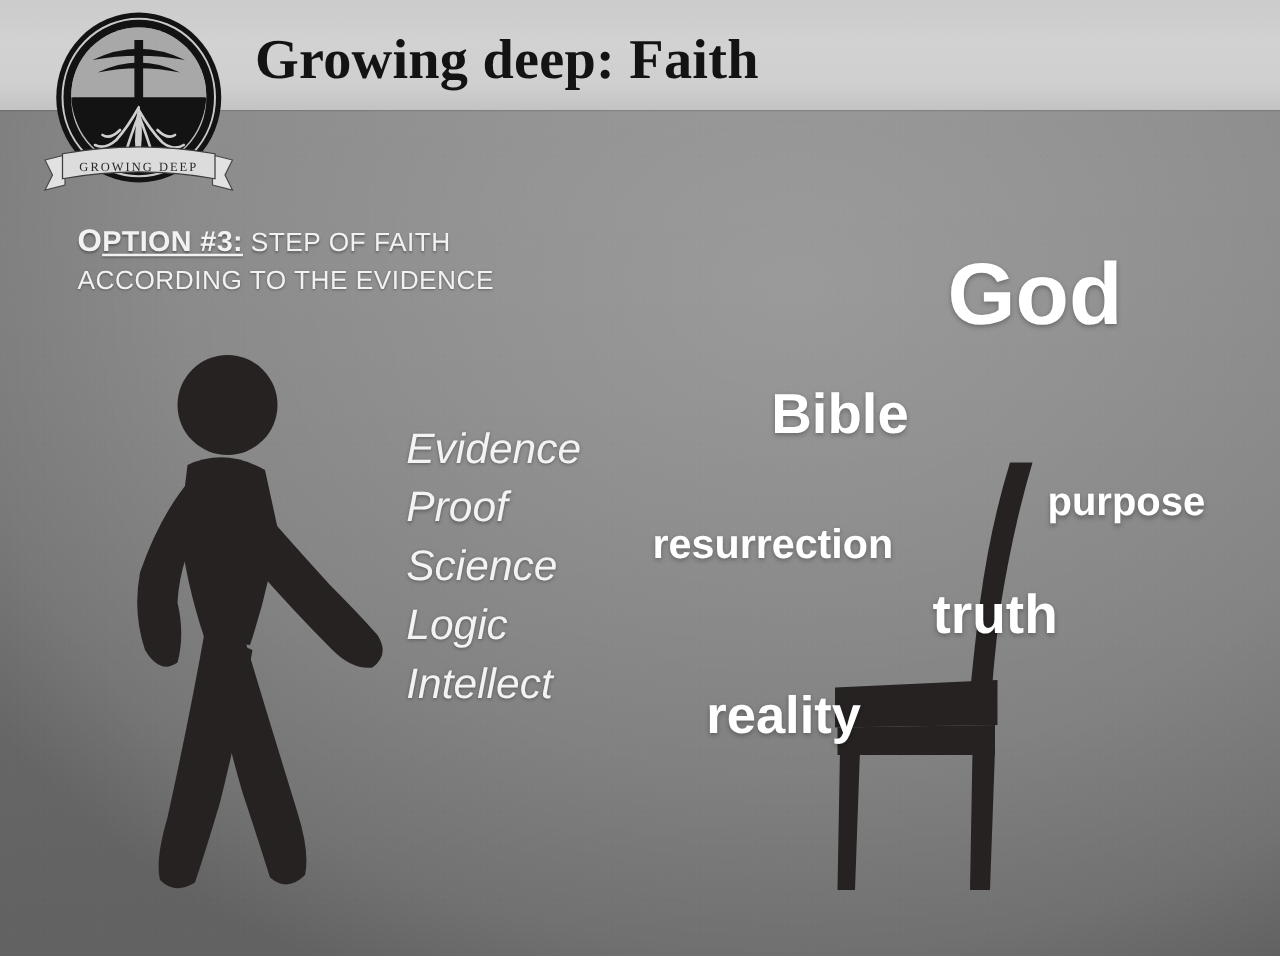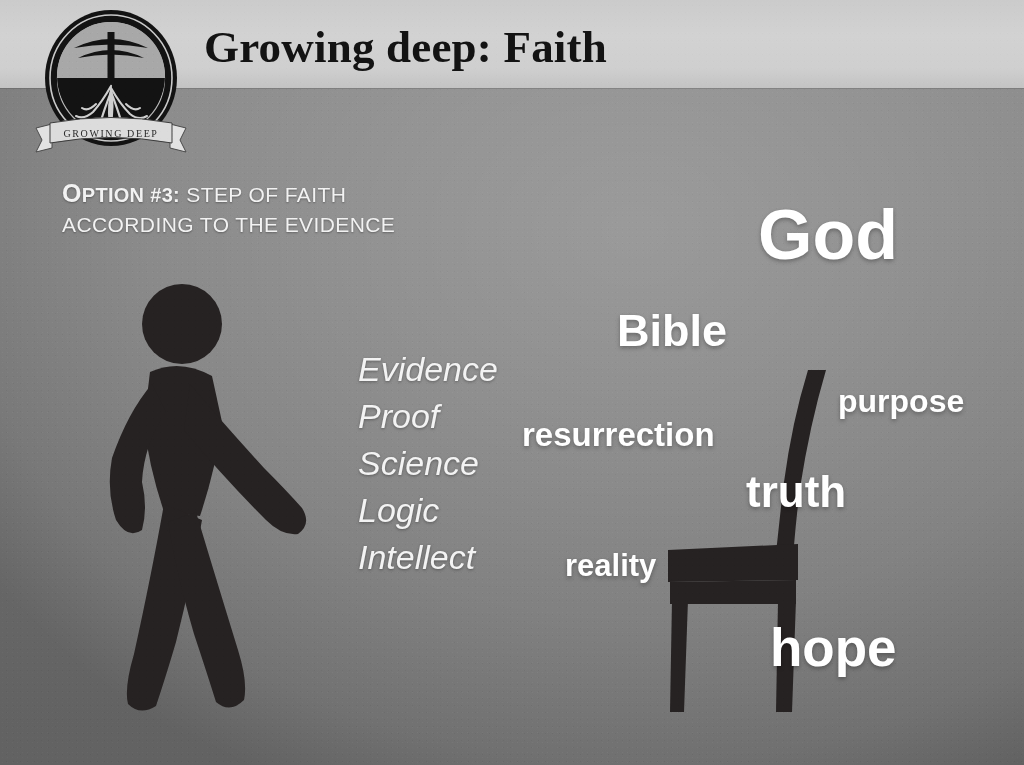--- a/index.html
+++ b/index.html
@@ -71,37 +71,36 @@
     width: 470px;
     color: #f2f2f2;
     line-height: 1.38;
     text-shadow: 0 1px 2px rgba(0,0,0,.35);
   }
   .opt-lead {
     font-weight: bold;
     font-size: 25px;
     letter-spacing: .3px;
   }
-  .opt-lead .small { font-size: 20px; }
+  .opt-lead .small { font-size: 23px; text-decoration: underline; }
   .opt-rest {
     font-weight: normal;
     font-size: 21px;
     letter-spacing: .4px;
   }
 
   
   #evidence-list {
     position: absolute;
-    left: 325px; top: 346px;
+    left: 325px; top: 336px;
     color: #f3f3f3;
     font-style: italic;
     font-size: 34px;
     line-height: 1.38;
     text-shadow: 0 1px 3px rgba(0,0,0,.35);
-    margin-left: 33px;
   }
   #evidence-list div { white-space: nowrap; }
 
   
   #walking-figure {
     position: absolute;
     left: 72px; top: 272px;
     width: 250px; height: 440px;
   }
 
@@ -119,21 +118,21 @@
     font-weight: bold;
     white-space: nowrap;
     text-shadow: 0 2px 4px rgba(0,0,0,.30);
   }
   #word-god      { left: 758px; top: 195px; font-size: 70px; }
   #word-heaven   { left: 805px; top: 279px; font-size: 52px; }
   #word-bible    { left: 617px; top: 305px; font-size: 45px; text-align: right; }
   #word-purpose  { left: 838px; top: 383px; font-size: 32px; }
   #word-resurrection { left: 522px; top: 416px; font-size: 33px; }
   #word-truth    { left: 746px; top: 467px; font-size: 44px; }
-  #word-reality  { left: 565px; top: 548px; font-size: 31px; }
+  #word-reality  { left: 565px; top: 548px; font-size: 42px; }
   #word-hope     { left: 770px; top: 617px; font-size: 53px; }
 </style>
 </head>
 <body>
 
 <div id="slide">
 
   <div id="header-band"></div>
 
   <div id="logo">
@@ -229,16 +228,15 @@
       </g>
     </svg>
   </div>
 
   <div class="word" id="word-god">God</div>
   <div class="word" id="word-bible">Bible</div>
   <div class="word" id="word-purpose">purpose</div>
   <div class="word" id="word-resurrection">resurrection</div>
   <div class="word" id="word-truth">truth</div>
   <div class="word" id="word-reality">reality</div>
-  <div class="word" id="word-hope">hope</div>
 
   <div id="grain"></div>
 </div>
 
 </body></html>

